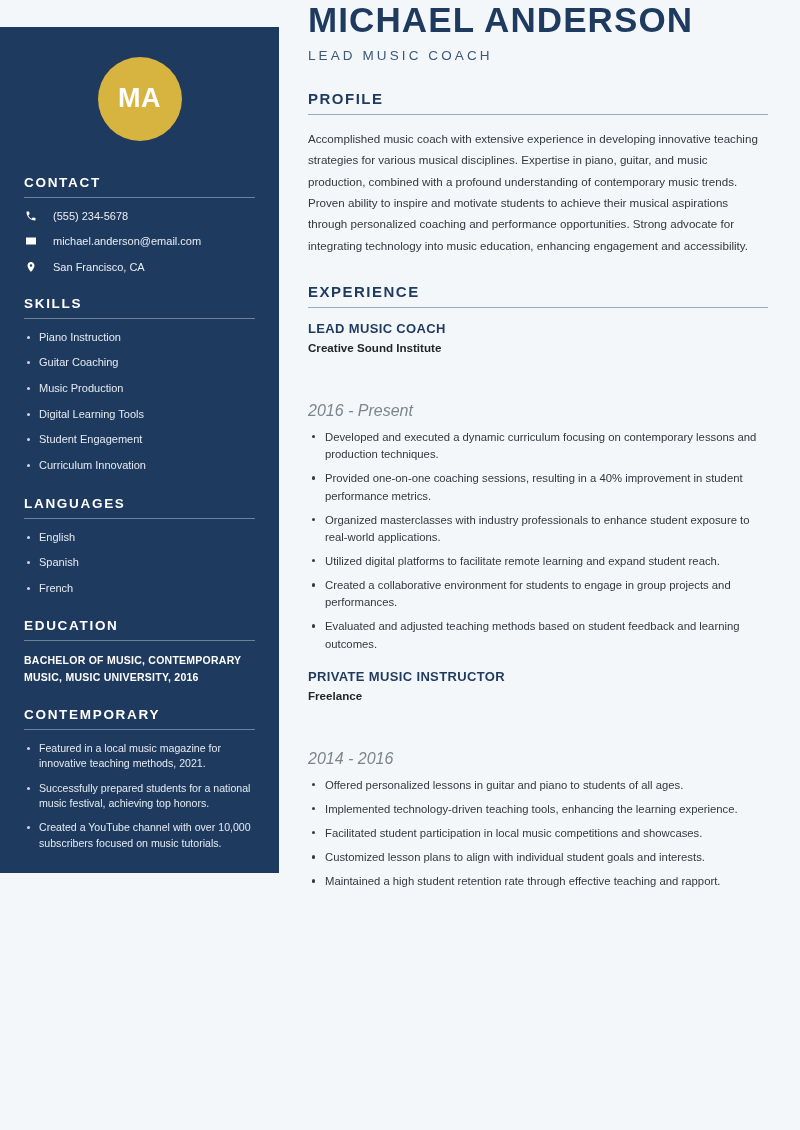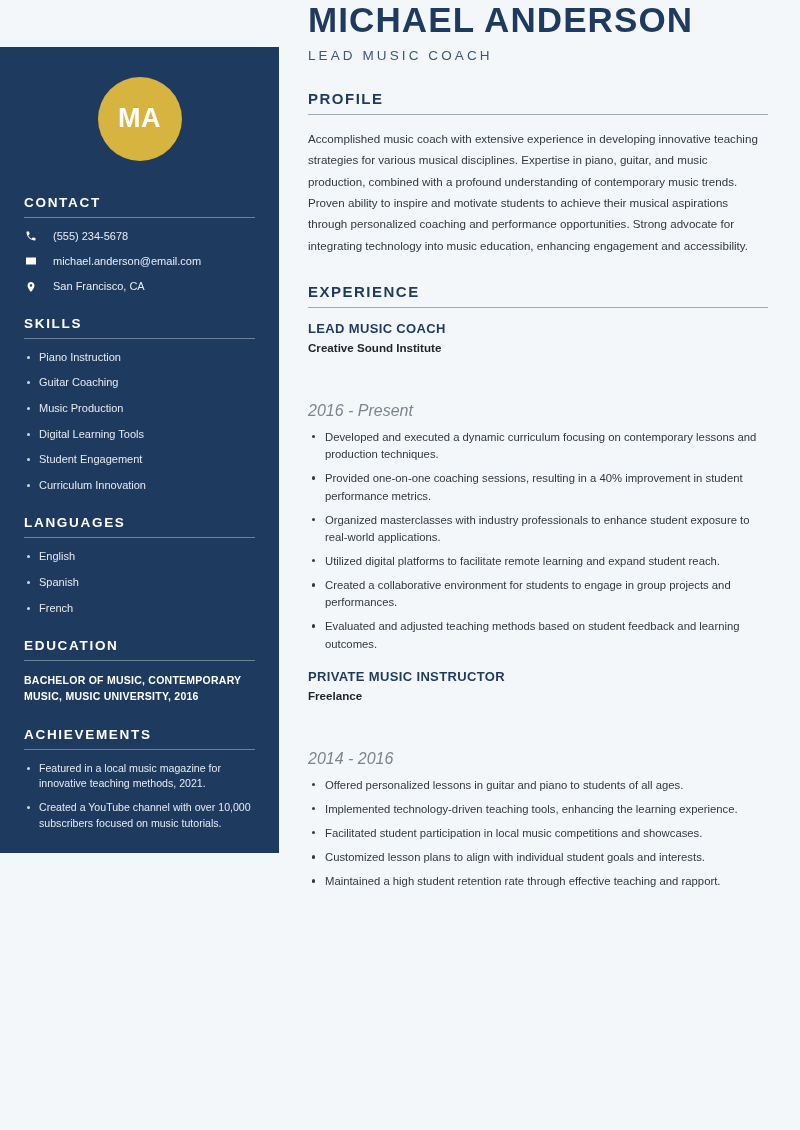--- a/index.html
+++ b/index.html
@@ -308,24 +308,25 @@
       </ul>
     </section>
 
     <section class="side-section">
       <div class="side-heading">EDUCATION</div>
       <div class="side-rule"></div>
       <div class="edu-text">BACHELOR OF MUSIC, CONTEMPORARY MUSIC, MUSIC UNIVERSITY, 2016</div>
     </section>
 
     <section class="side-section">
-      <div class="side-heading">ACHIEVEMENTS</div>
+      <div class="side-heading">CONTEMPORARY</div>
       <div class="side-rule"></div>
       <ul class="bullet-list">
         <li class="ach-item">Featured in a local music magazine for innovative teaching methods, 2021.</li>
+        <li class="ach-item">Successfully prepared students for a national music festival, achieving top honors.</li>
         <li class="ach-item">Created a YouTube channel with over 10,000 subscribers focused on music tutorials.</li>
       </ul>
     </section>
 
   </aside>
 
   <main class="main">
 
     <header>
       <h1 class="name">MICHAEL ANDERSON</h1>

